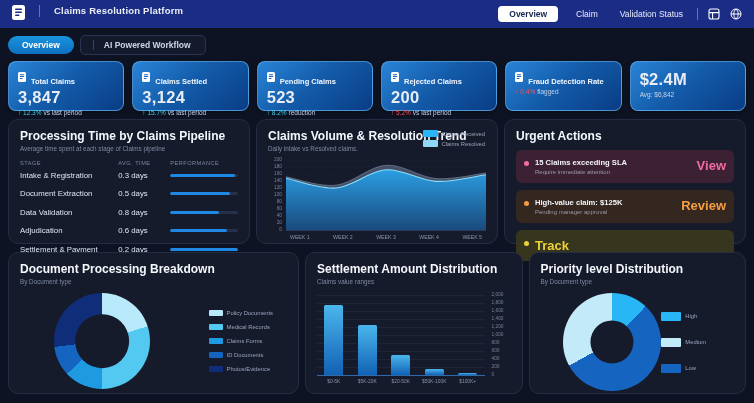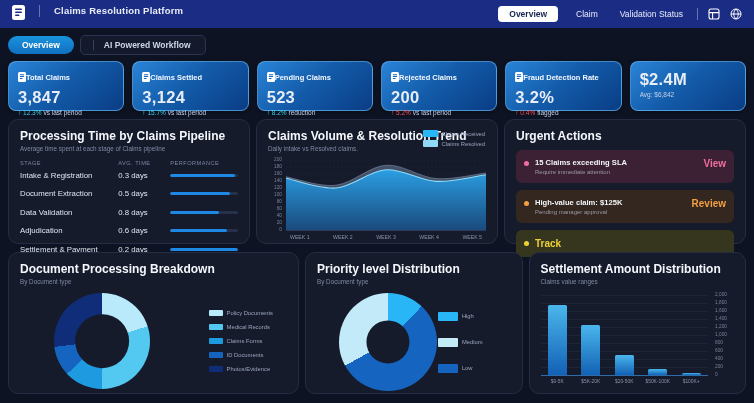--- a/index.html
+++ b/index.html
@@ -20,21 +20,21 @@
   .tab-pill{background:linear-gradient(180deg,#1a93dd,#0f6fc0);color:#fff;font-weight:bold;font-size:8.5px;
             border:none;border-radius:12px;padding:4px 14px;cursor:pointer;font-family:inherit}
   .tab-box{display:flex;align-items:center;gap:8px;border:1px solid #2b3452;background:#141a2c;border-radius:5px;padding:3px 12px}
   .tab-sep{width:1px;height:10px;background:#39415c}
   .tab-ghost{background:none;border:none;color:#cdd5e6;font-size:8.5px;font-weight:bold;cursor:pointer;font-family:inherit;padding:1px 2px}
   
   .kpi-row{display:flex;gap:8px;margin:0 8px}
   .kpi{flex:1;height:50px;border-radius:8px;padding:6px 9px;box-sizing:border-box;
        background:linear-gradient(140deg,#2a84d8 0%,#135ba9 48%,#0a3d85 100%);
        border:1px solid rgba(110,185,240,.6);box-shadow:0 1px 4px rgba(0,0,0,.4)}
-  .kpi-head{display:flex;align-items:center;}
+  .kpi-head{display:flex;align-items:flex-end;gap:5px}
   .klabel{font-size:7.5px;font-weight:bold;color:#f2f7ff}
   .kvalue{font-size:16.5px;font-weight:bold;margin-top:2px;letter-spacing:.3px}
   .kdelta{font-size:6.5px;margin-top:2px}
   .kdelta .suffix{color:#c3d2ea;margin-left:2px}
   
   .row{display:flex;gap:6px;margin:8px}
   .panel{background:#161b2b;border:1px solid #252d44;border-radius:10px;padding:9px 11px;box-sizing:border-box;position:relative}
   .panel h3{margin:0;font-size:12px;font-weight:bold;color:#f4f7fc}
   .panel .sub{margin:2px 0 0;font-size:6.3px;color:#7e89a3}
   .mid .panel{flex:1;height:125px}
@@ -60,21 +60,21 @@
   .vol-plot{flex:1;position:relative;height:70px;border-bottom:1px solid #2c3a5c}
   .vol-plot svg{position:absolute;inset:0;width:100%;height:100%}
   .vol-x{display:flex;justify-content:space-between;margin:3px 0 0 18px;padding:0 4px}
   .vol-x span{font-size:5.2px;color:#8893ab}
   
   .u-item{display:flex;align-items:flex-start;border-radius:6px;padding:8px 8px;margin-top:7px}
   .u-dot{width:5px;height:5px;border-radius:50%;margin:3px 6px 0 0;flex:none}
   .u-mid{flex:1}
   .u-title{font-size:7.6px;font-weight:bold;color:#f3f5f9}
   .u-sub{font-size:6px;color:#9b99a6;margin-top:2px}
-  .u-act{font-size:10px;font-weight:bold;background:none;border:none;cursor:pointer;font-family:inherit;padding:0}
+  .u-act{font-size:13px;font-weight:bold;background:none;border:none;cursor:pointer;font-family:inherit;padding:0}
   
   .donut-flex{display:flex;align-items:center;margin-top:8px}
   .donut{border-radius:50%;position:relative;flex:none}
   .hole{position:absolute;top:50%;left:50%;transform:translate(-50%,-50%);border-radius:50%;background:#161b2b}
   .d-legend{display:flex;flex-direction:column;margin-left:auto;margin-right:14px}
   .d-legend .leg-item{margin:0}
   
   .set-wrap{display:flex;margin-top:10px}
   .set-plot{flex:1;position:relative;height:80px;border-bottom:1px solid #2e6ba8}
   .gridline{position:absolute;left:0;right:0;height:1px;background:#1d2638}
@@ -187,21 +187,20 @@
     <div class="kpi">
       <div class="kpi-head">
         <span class="kico"><svg width="8" height="10" viewBox="0 0 8 10">
             <rect width="8" height="10" rx="1.5" fill="#fff"></rect>
             <rect x="1.8" y="2.2" width="4.4" height="1" rx=".5" fill="#1565c0"></rect>
             <rect x="1.8" y="4.1" width="4.4" height="1" rx=".5" fill="#1565c0"></rect>
             <rect x="1.8" y="6" width="2.8" height="1" rx=".5" fill="#1565c0"></rect>
           </svg></span>
         <span class="klabel">Fraud Detection Rate</span>
       </div>
-      <div class="kvalue">3.2%</div>
       <div class="kdelta"><span style="color: rgb(255, 82, 82);">↑ 0.4%</span><span class="suffix">flagged</span></div>
     </div>
     <div class="kpi">
       <div class="kvalue">$2.4M</div>
       <div class="kdelta"><span style="color: rgb(198, 210, 232);">Avg: $6,842</span><span class="suffix"></span></div>
     </div>
   </div>
 
 <div class="row mid">
   <section class="panel">
@@ -378,46 +377,20 @@
             <span class="leg-lb">ID Documents</span>
           </div>
           <div class="leg-item">
             <span class="leg-sw" style="background: rgb(15, 45, 120); width: 14px; height: 6px;"></span>
             <span class="leg-lb">Photos/Evidence</span>
           </div>
         </div>
     </div>
   </section>
 
-  <section class="panel p-pri">
-    <h3>Priority level Distribution</h3>
-    <p class="sub">By Document type</p>
-    <div class="donut-flex">
-      <div id="pri-donut" style="margin-left:22px">
-          <div class="donut" style="height: 98px; width: 98px; background: conic-gradient(rgb(41, 182, 246) 0%, rgb(41, 182, 246) 12%, rgb(21, 101, 192) 12%, rgb(21, 101, 192) 67%, rgb(195, 234, 248) 67%, rgb(195, 234, 248) 100%);">
-            <div class="hole" style="height: 43.12px; width: 43.12px;"></div>
-          </div>
-        </div>
-      <div class="d-legend" id="pri-legend" style="gap:17px;margin-right:28px">
-          <div class="leg-item">
-            <span class="leg-sw" style="background: rgb(41, 182, 246); width: 20px; height: 9px;"></span>
-            <span class="leg-lb">High</span>
-          </div>
-          <div class="leg-item">
-            <span class="leg-sw" style="background: rgb(195, 234, 248); width: 20px; height: 9px;"></span>
-            <span class="leg-lb">Medium</span>
-          </div>
-          <div class="leg-item">
-            <span class="leg-sw" style="background: rgb(21, 101, 192); width: 20px; height: 9px;"></span>
-            <span class="leg-lb">Low</span>
-          </div>
-        </div>
-    </div>
-  </section>
-
   <section class="panel p-set">
     <h3>Settlement Amount Distribution</h3>
     <p class="sub">Claims value ranges</p>
     <div class="set-wrap">
       <div class="set-plot" id="set-plot">
           <div class="gridline" style="top: 72px;"></div>
           <div class="gridline" style="top: 64px;"></div>
           <div class="gridline" style="top: 56px;"></div>
           <div class="gridline" style="top: 48px;"></div>
           <div class="gridline" style="top: 40px;"></div>
@@ -449,13 +422,39 @@
         </div>
     </div>
     <div class="set-x" id="set-x">
         <span>$0-5K</span>
         <span>$5K-20K</span>
         <span>$20-50K</span>
         <span>$50K-100K</span>
         <span>$100K+</span>
       </div>
   </section>
+
+  <section class="panel p-pri">
+    <h3>Priority level Distribution</h3>
+    <p class="sub">By Document type</p>
+    <div class="donut-flex">
+      <div id="pri-donut" style="margin-left:22px">
+          <div class="donut" style="height: 98px; width: 98px; background: conic-gradient(rgb(41, 182, 246) 0%, rgb(41, 182, 246) 12%, rgb(21, 101, 192) 12%, rgb(21, 101, 192) 67%, rgb(195, 234, 248) 67%, rgb(195, 234, 248) 100%);">
+            <div class="hole" style="height: 43.12px; width: 43.12px;"></div>
+          </div>
+        </div>
+      <div class="d-legend" id="pri-legend" style="gap:17px;margin-right:28px">
+          <div class="leg-item">
+            <span class="leg-sw" style="background: rgb(41, 182, 246); width: 20px; height: 9px;"></span>
+            <span class="leg-lb">High</span>
+          </div>
+          <div class="leg-item">
+            <span class="leg-sw" style="background: rgb(195, 234, 248); width: 20px; height: 9px;"></span>
+            <span class="leg-lb">Medium</span>
+          </div>
+          <div class="leg-item">
+            <span class="leg-sw" style="background: rgb(21, 101, 192); width: 20px; height: 9px;"></span>
+            <span class="leg-lb">Low</span>
+          </div>
+        </div>
+    </div>
+  </section>
 </div>
 
 </body></html>

